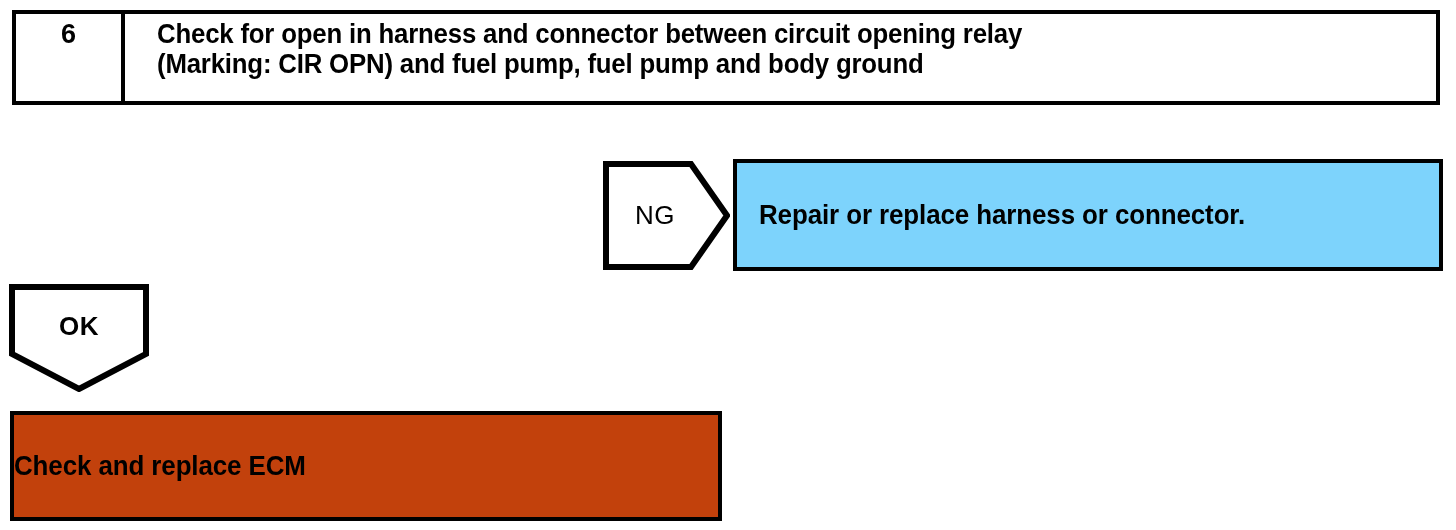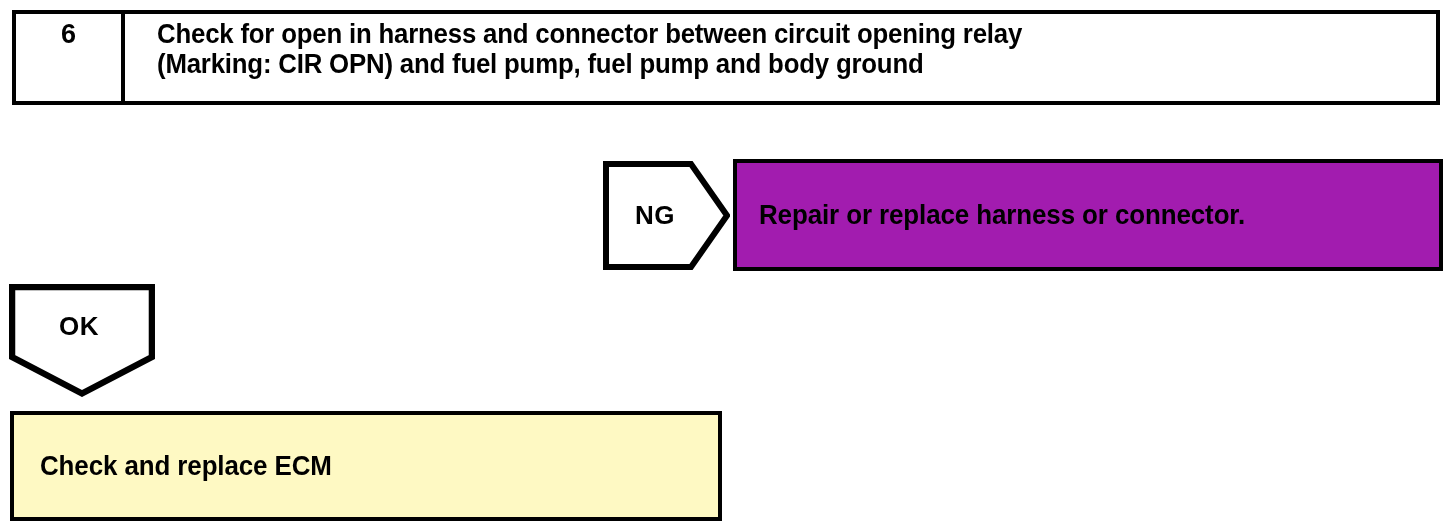--- a/index.html
+++ b/index.html
@@ -81,55 +81,54 @@
   .ng-label {
     position: absolute;
     left: 0;
     top: 0;
     width: 104px;
     height: 109px;
     display: flex;
     align-items: center;
     justify-content: center;
     font-size: 26px;
-    font-weight: bold;
+    font-weight: normal;
     letter-spacing: 0.5px;
   }
 
   
   .repair-box {
     position: absolute;
     left: 733px;
     top: 159px;
     width: 710px;
     height: 112px;
     border: 4px solid #000;
     box-sizing: border-box;
-    background: #a21caf;
+    background: #7dd3fc;
     display: flex;
     align-items: center;
     padding-left: 22px;
   }
   .repair-text {
     font-size: 27px;
     font-weight: bold;
     letter-spacing: -0.1px;
     white-space: nowrap;
     transform: scaleX(0.96);
     transform-origin: left center;
   }
 
   
   .ok-pentagon {
     position: absolute;
     left: 9px;
     top: 284px;
     width: 140px;
     height: 108px;
-    padding-left: 6px;
   }
   .ok-pentagon svg {
     position: absolute;
     inset: 0;
     display: block;
   }
   .ok-label {
     position: absolute;
     left: 0;
     top: 0;
@@ -145,24 +144,23 @@
 
   
   .ecm-box {
     position: absolute;
     left: 10px;
     top: 411px;
     width: 712px;
     height: 110px;
     border: 4px solid #000;
     box-sizing: border-box;
-    background: #fef9c3;
-    display: flex;
-    align-items: center;
-    padding-left: 26px;
+    background: #c2410c;
+    display: flex;
+    align-items: center;
   }
   .ecm-text {
     font-size: 27px;
     font-weight: bold;
     letter-spacing: -0.1px;
     white-space: nowrap;
     transform: scaleX(0.96);
     transform-origin: left center;
   }
 </style>

